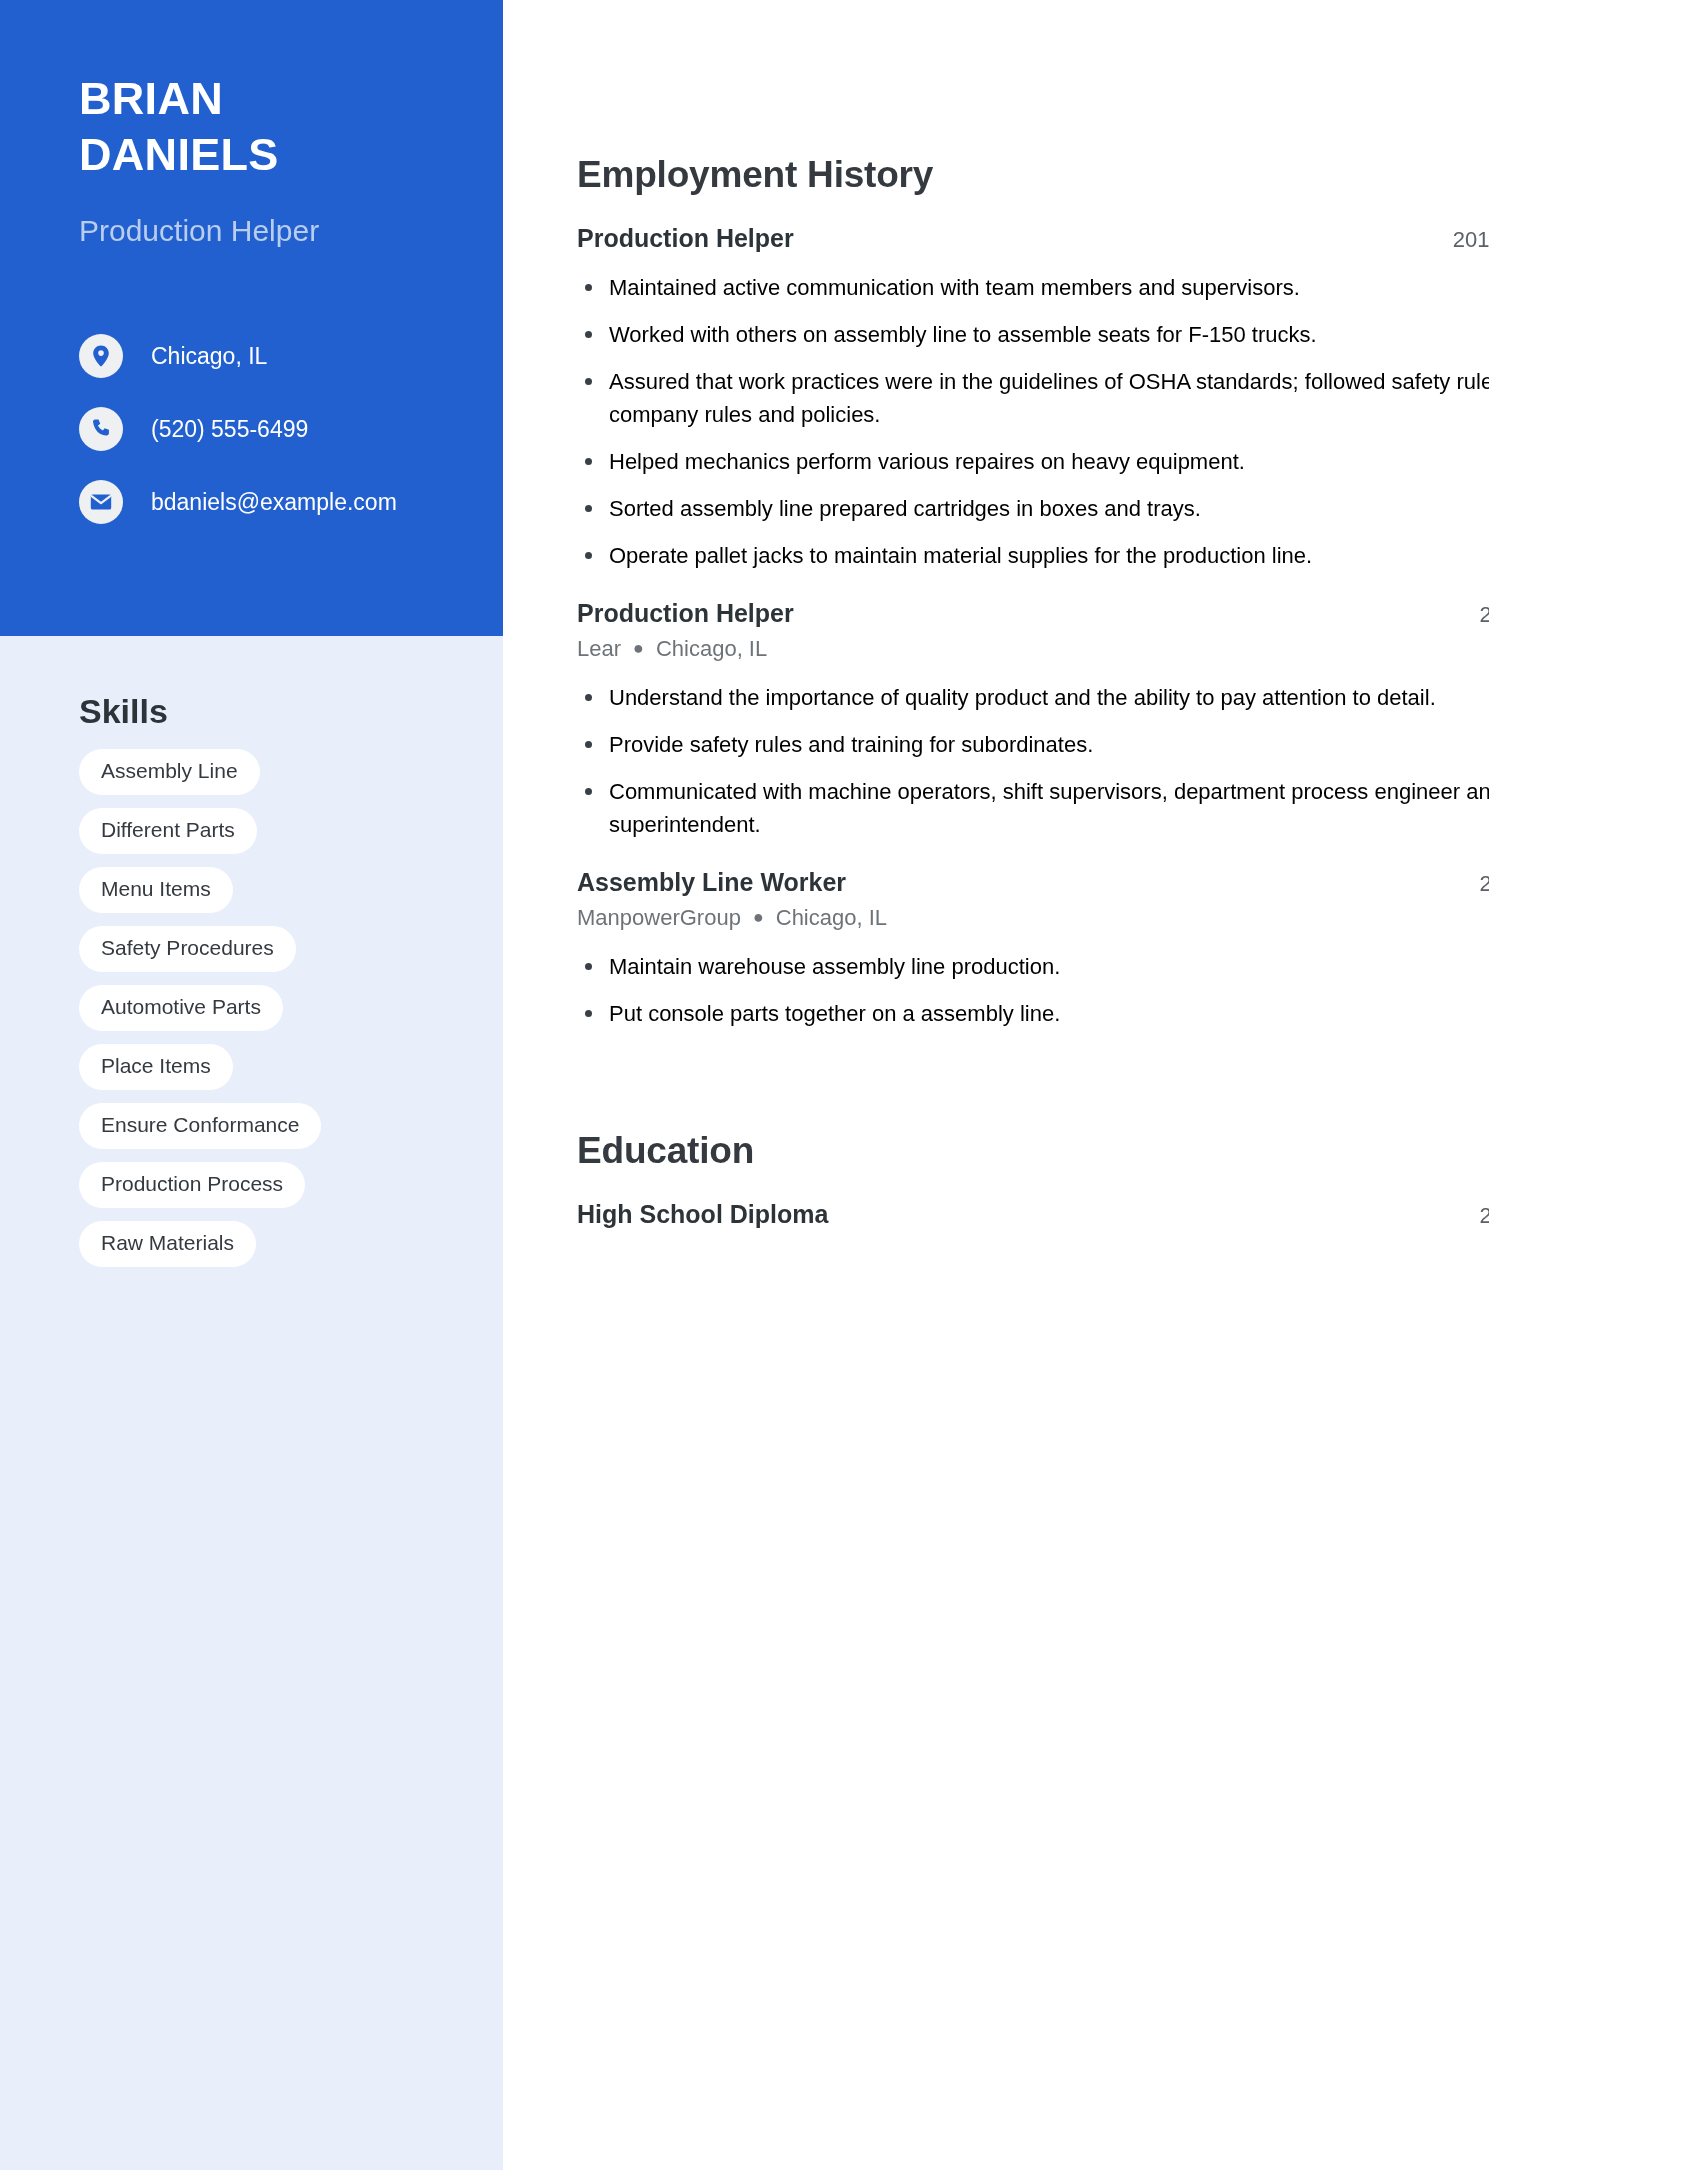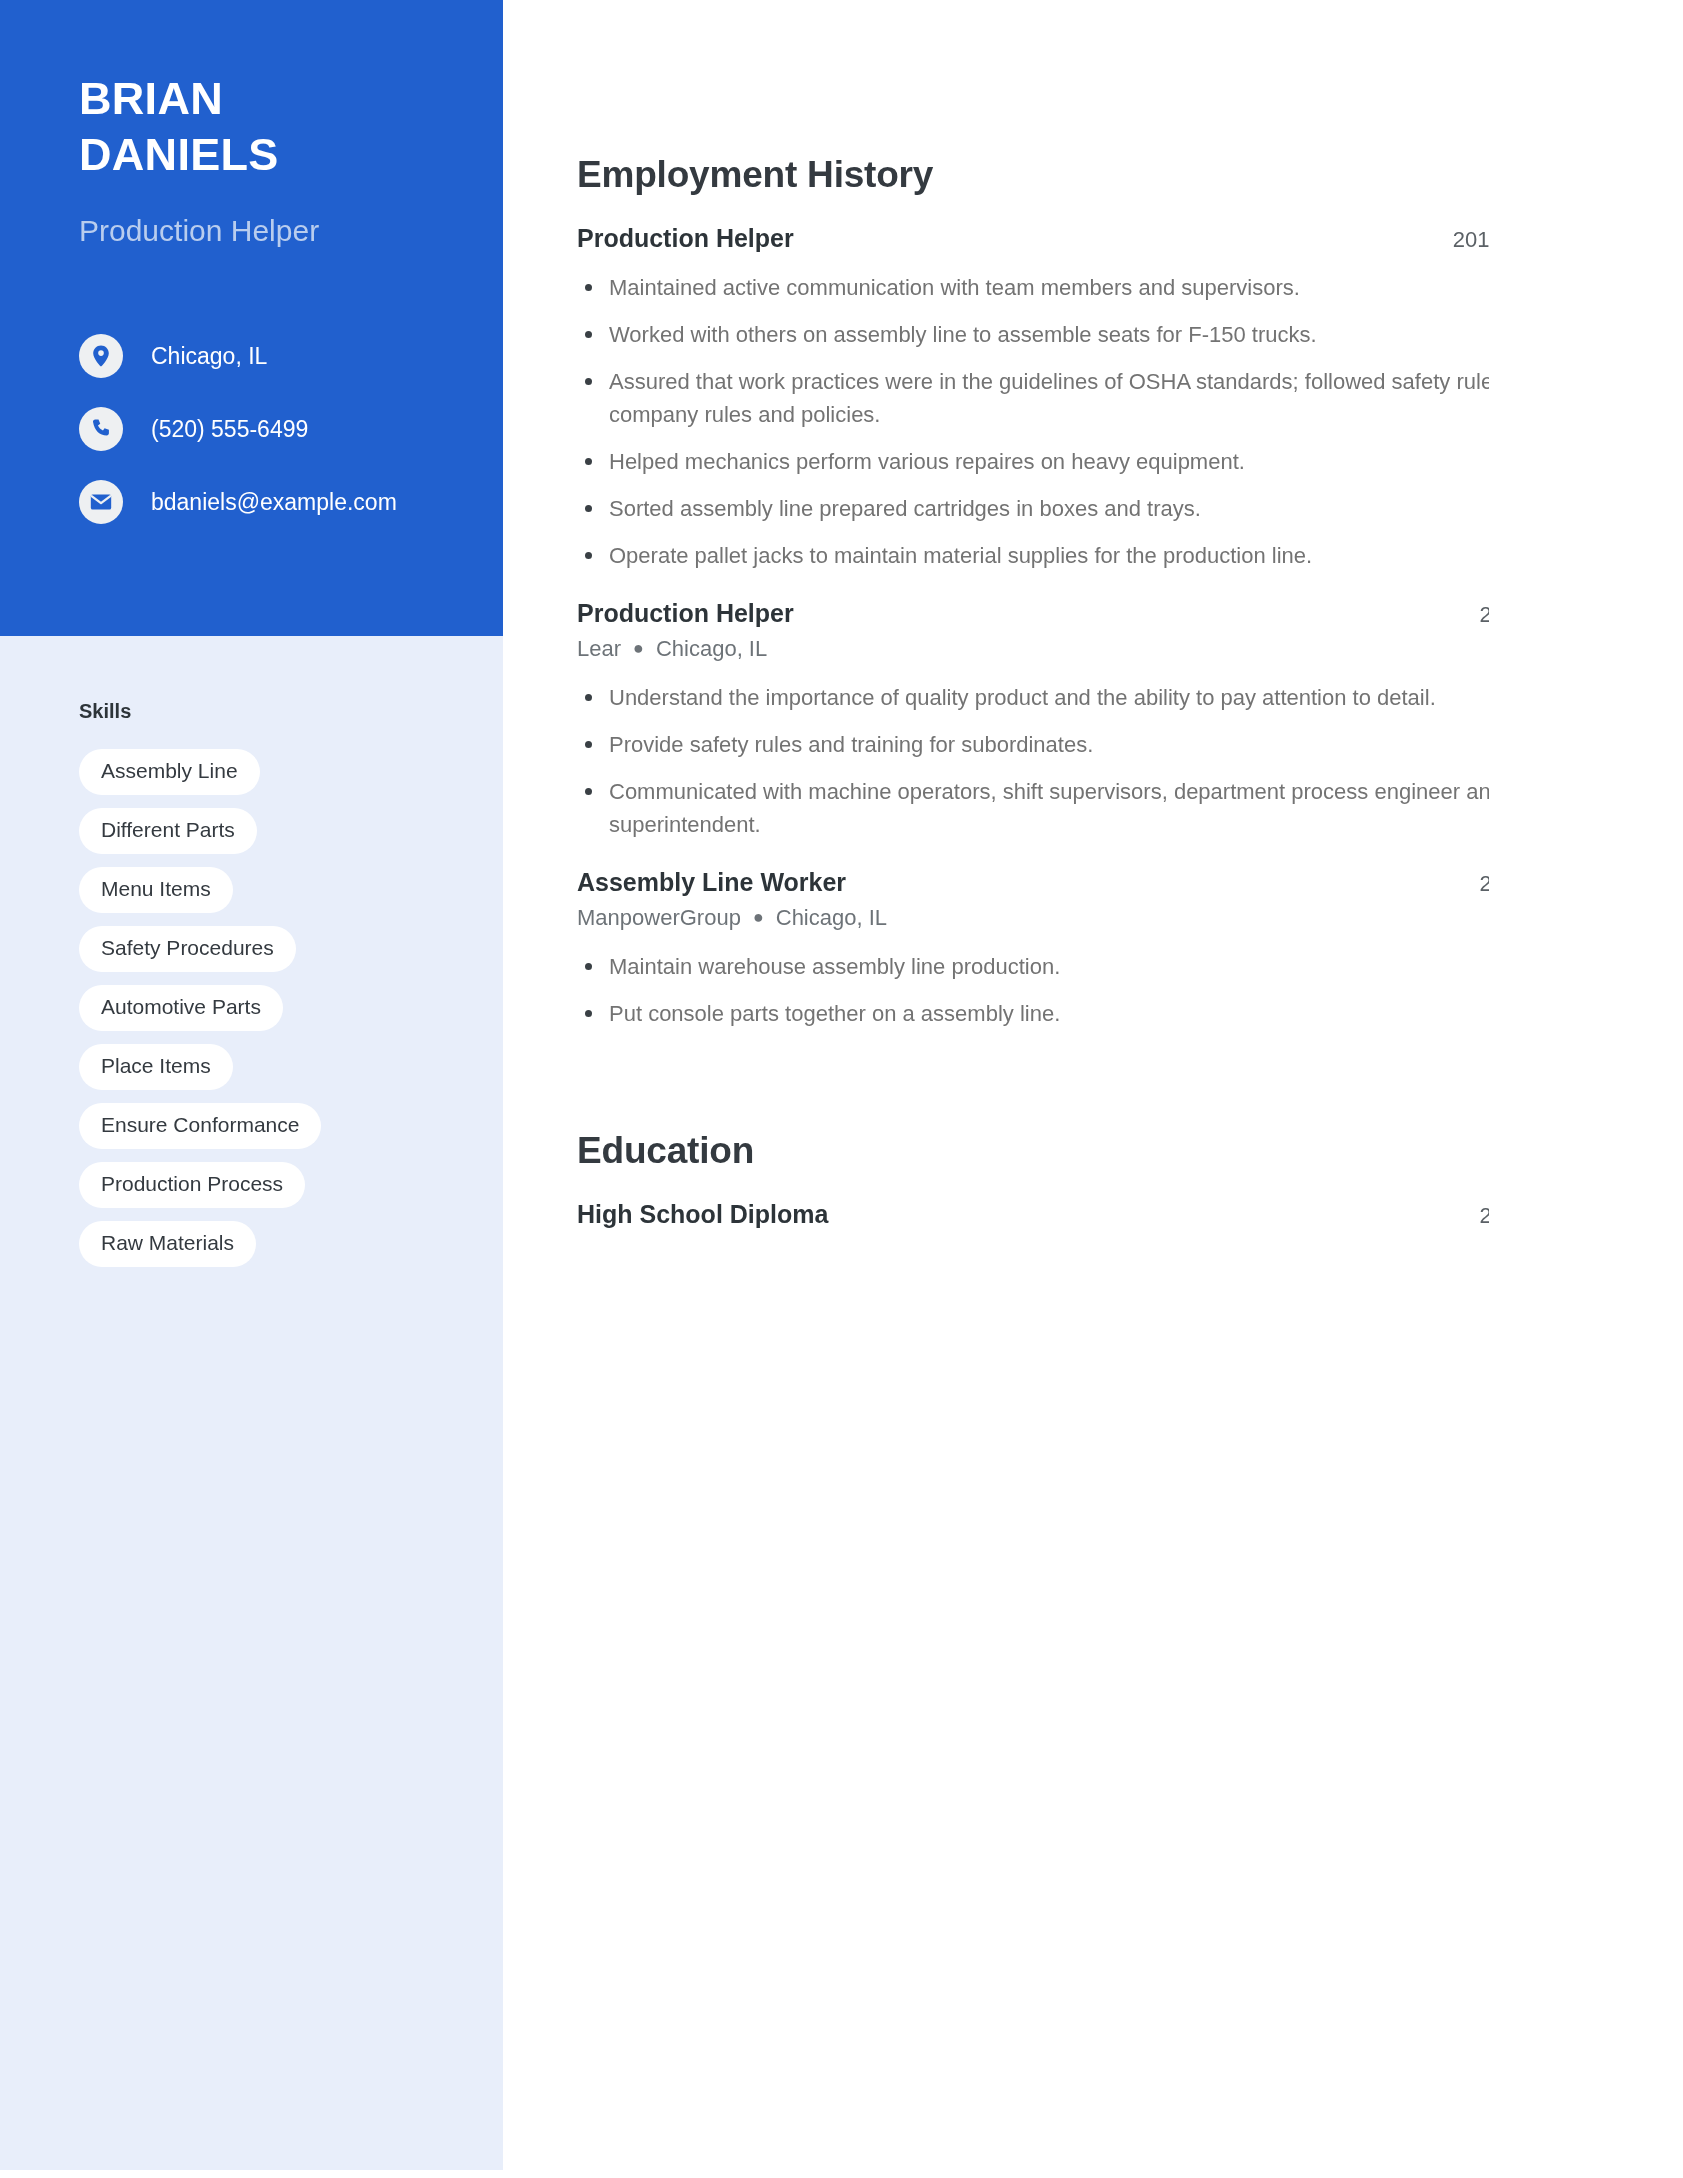--- a/index.html
+++ b/index.html
@@ -102,21 +102,21 @@
   
   .skills-wrap {
     position: absolute;
     left: 79px;
     top: 693px;
     width: 396px;
   }
 
   .skills-heading {
     color: #2d3439;
-    font-size: 20px;
+    font-size: 34px;
     font-weight: bold;
     line-height: 36px;
     margin-bottom: 20px;
   }
 
   .skill-pill {
     display: inline-block;
     background: #ffffff;
     border-radius: 30px;
     padding: 9px 22px 11px 22px;
@@ -186,21 +186,21 @@
   }
 
   .bullets {
     margin-top: 18px;
     list-style: none;
   }
 
   .bullets li {
     position: relative;
     padding-left: 32px;
-    color: #737373;
+    color: #000000;
     font-size: 22px;
     line-height: 33px;
     margin-bottom: 14px;
     max-width: 1000px;
   }
 
   .bullets li::before {
     content: "";
     position: absolute;
     left: 8px;

